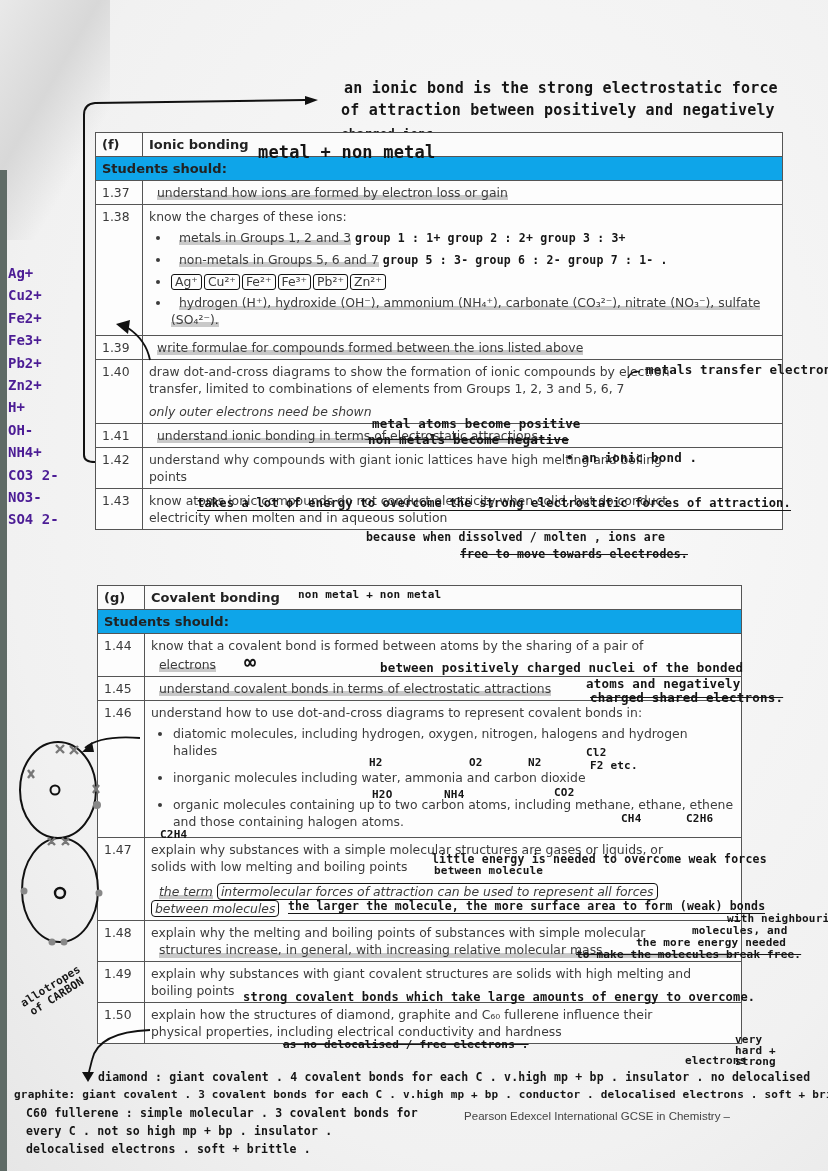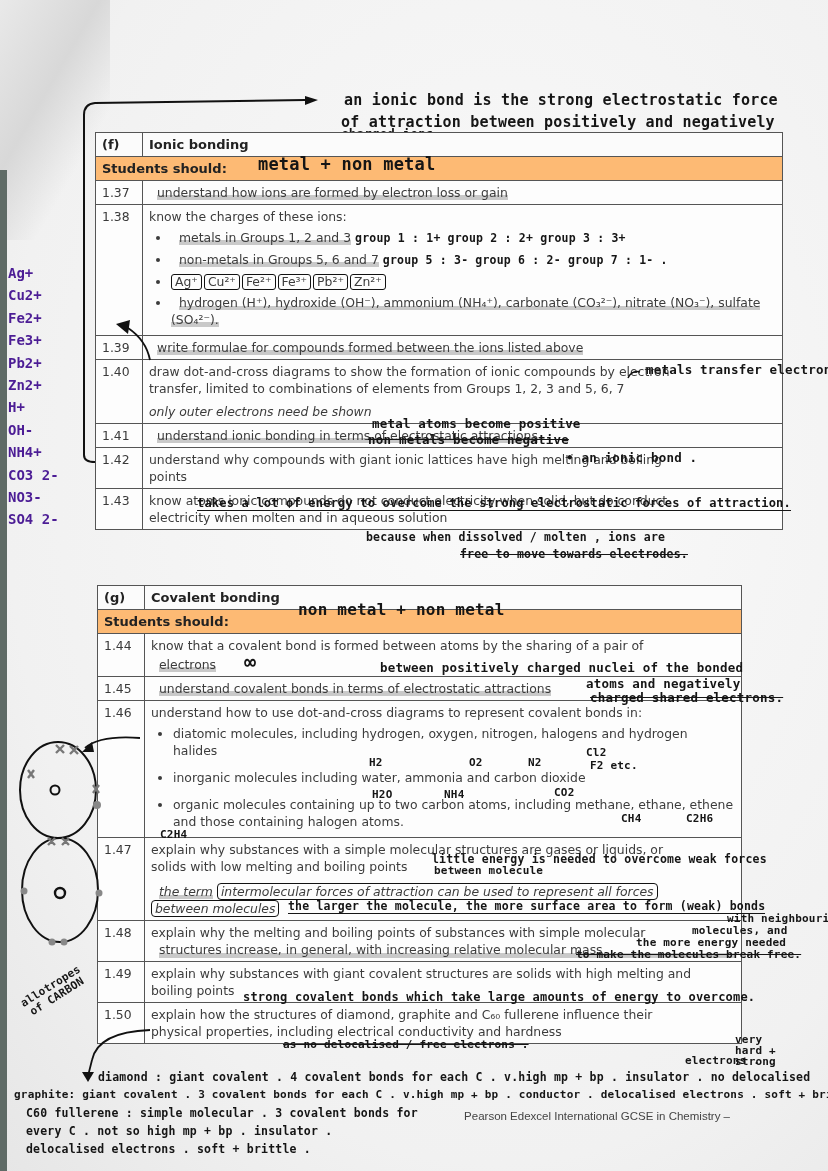--- a/index.html
+++ b/index.html
@@ -20,32 +20,32 @@
   .left-bar {
     position:absolute; left:0; top:170px; width:7px; height:1001px;
     background:#5f6b66;
   }
   .hw {
     position:absolute; font-family:"DejaVu Sans Mono", monospace; font-weight:bold;
     color:#151515; white-space:nowrap; letter-spacing:0.2px;
   }
   .hw.sm { font-size:11px; }
   .hw.md { font-size:12.5px; }
-  .hw.lg { font-size:15px;margin-top:12px; }
+  .hw.lg { font-size:15px; }
   .strike { text-decoration: line-through; }
   .under { border-bottom:1.5px solid #151515; }
 
   table.spec {
     position:absolute; border-collapse:collapse; background:#fdfdfd;
     font-family:"DejaVu Sans", sans-serif; font-size:12.4px; color:#3c3c3c;
   }
   table.spec td { border:1.2px solid #555; padding:3px 6px; vertical-align:top; line-height:17px; }
   .title-row td { background:#fbfbfb; font-weight:bold; font-size:13px; color:#222; padding-top:6px; padding-bottom:4px; }
   .title-row .letter { width:34px; }
-  .should-row td { background:#fdba74; font-weight:bold; font-size:13px; color:#222; }
+  .should-row td { background:#0ea5e9; font-weight:bold; font-size:13px; color:#222; }
   td.num { width:34px; color:#3a3a3a; }
   .hl { background: linear-gradient(transparent 70%, #c9c9c9 70%); margin-left: 8px; }
   ul.bul { margin:2px 0 2px 0; padding-left:22px; }
   ul.bul li { margin:4px 0; }
   .ital { font-style:italic; }
   .ion-box { display:inline-block; border:1.6px solid #111; border-radius:3px; padding:0 3px; margin-right:2px; line-height:14px; }
   .boxed { border:1.8px solid #111; border-radius:4px; padding:0 3px; }
   .footer {
     position:absolute; left:346px; top:1107px; font-family:"Liberation Sans", sans-serif; font-size:11.5px; color:#444; line-height:18px; text-align:right; width:384px;
   }
@@ -203,21 +203,21 @@
   <tr>
     <td class="num">1.50</td>
     <td>
           <div>explain how the structures of diamond, graphite and C₆₀ fullerene influence their</div>
           <div>physical properties, including electrical conductivity and hardness</div>
         </td>
   </tr>
 </tbody>
   </table>
 
-<div class="hw lg" style="left:298px;top:588px;font-size:16px;">non metal + non metal</div>
+<div class="hw lg" style="left:298px;top:588px;font-size:11px;">non metal + non metal</div>
 <div class="hw md" style="left:380px;top:660px;">between positively charged nuclei of the bonded</div>
 <div class="hw md" style="left:586px;top:676px;">atoms and negatively</div>
 <div class="hw md strike" style="left:590px;top:690px;">charged shared electrons.</div>
 
 <div class="hw sm" style="left:369px;top:756px;">H2</div>
 <div class="hw sm" style="left:469px;top:756px;">O2</div>
 <div class="hw sm" style="left:528px;top:756px;">N2</div>
 <div class="hw sm" style="left:586px;top:746px;">Cl2</div>
 <div class="hw sm" style="left:590px;top:759px;">F2 etc.</div>
 <div class="hw sm" style="left:372px;top:788px;">H2O</div>

